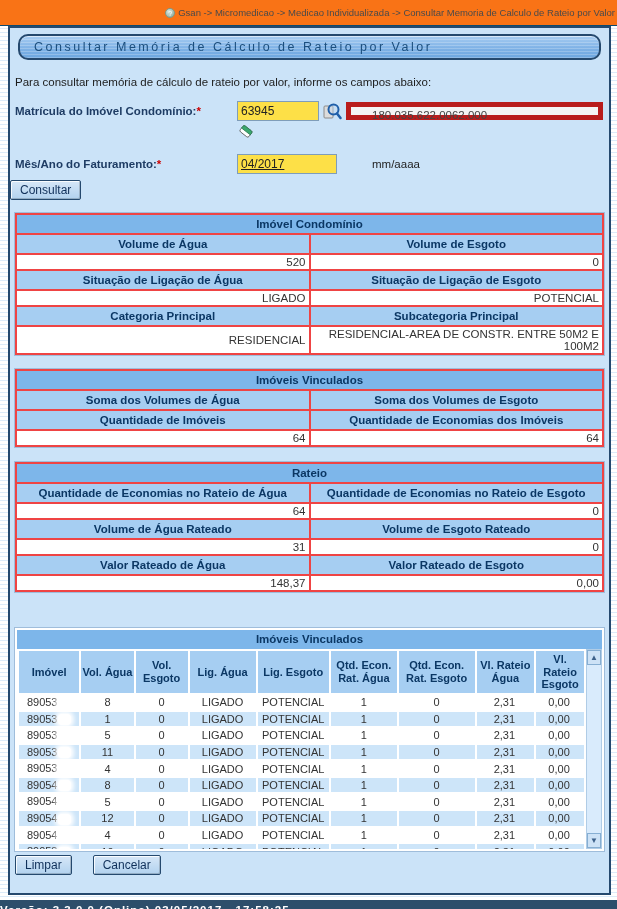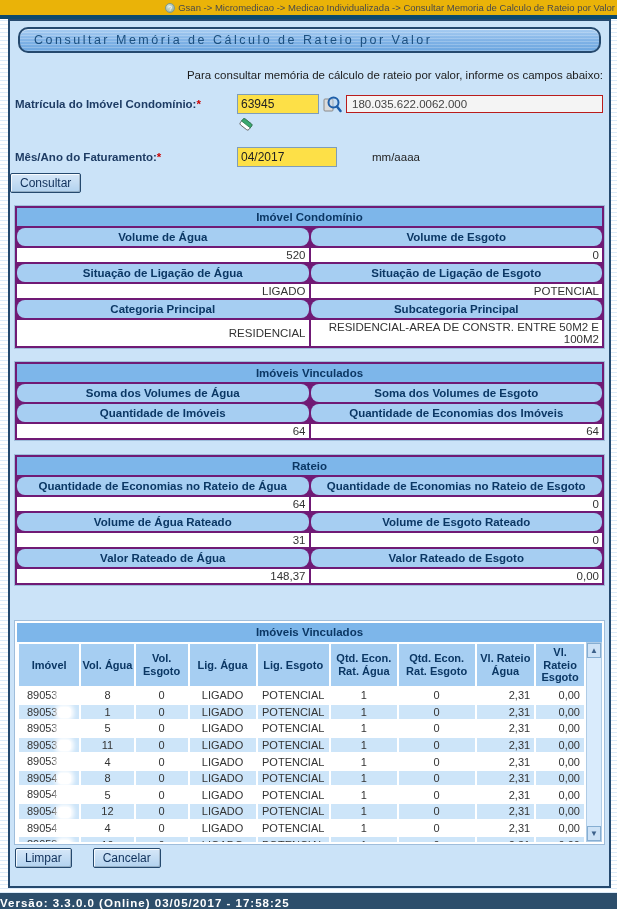--- a/index.html
+++ b/index.html
@@ -4,23 +4,23 @@
 <style>
   * { box-sizing: border-box; }
   html,body { margin:0; padding:0; }
   body {
     width:617px; height:909px; overflow:hidden; position:relative;
     font-family:"Liberation Sans", sans-serif;
     background:repeating-linear-gradient(180deg,#dcebf9 0px,#dcebf9 1px,#ffffff 1px,#ffffff 4px);
   }
   
   .breadcrumb-bar{
-    height:19px; display:flex; justify-content:flex-end; align-items:center; gap:3px;
+    height:26px; display:flex; justify-content:flex-end; align-items:center; gap:3px;
     padding-right:2px; font-size:9.5px; color:#4a4a4a;
-    background:#eab308; border-bottom:4px solid #0c4a6e;
+    background:#f97316; border-bottom:1px solid #0c4a6e;
   }
   .help-icon{
     width:10px;height:10px;border-radius:50%;
     background:radial-gradient(circle at 35% 30%,#d8e6de,#87a596);
     border:1px solid #7c9a8b;color:#fff;font-size:7px;line-height:9px;
     text-align:center;display:inline-block;cursor:pointer;
   }
   
   .panel{
     margin:0 6px 0 8px; height:869px; position:relative; overflow:hidden;
@@ -28,53 +28,53 @@
   }
   .title-bar{
     margin:6px 8px 0; height:26px; border:2px solid #25496e; border-radius:10px;
     display:flex; align-items:center; padding-left:14px;
     letter-spacing:2.5px; font-size:12.5px; color:#1c4f7e;
     background-image:
       repeating-linear-gradient(180deg, rgba(255,255,255,.22) 0px, rgba(255,255,255,.22) 1px, transparent 1px, transparent 3px),
       linear-gradient(180deg,#a8cdf2,#7fb2e6 55%,#6da7e0);
     box-shadow: inset 0 1px 0 rgba(255,255,255,.45);
   }
-  .instruction{ margin:16px 6px 0 5px; font-size:11.5px; color:#1c1c1c;text-align:right; }
+  .instruction{ margin:16px 6px 0 5px; font-size:11.5px; color:#1c1c1c; }
   .form-row{ display:flex; align-items:center; margin:13px 6px 0 5px; font-size:11.5px; }
   .form-row.second{ }
   .form-label{ width:222px; font-weight:bold; color:#1e3c64; }
   .req{ color:#cc0000; }
   input.text{
     border:1px solid #7f9db9; height:20px; font-size:12px; padding:0 3px;
     background:#fde047; color:#222; font-family:inherit;
   }
   .in-matricula{ width:82px; }
-  .in-mesano{ width:100px; }
+  .in-mesano{ width:100px;text-decoration:underline; }
   .icon-btn{ margin-left:4px; cursor:pointer; display:inline-flex; align-items:center; }
   .inscricao{
-    flex:1; margin-left:4px; background:#f4f4f4; border:1px solid #b91c1c;
-    height:18px; line-height:16px; padding:0 5px; font-size:11.5px; color:#444;
+    flex:1; margin-left:4px; background:#f4f4f4; border:5px solid #b91c1c;
+    height:18px; line-height:16px; padding:0 21px; font-size:11.5px; color:#444;
   }
   .eraser-row{ margin:2px 0 0 228px; height:18px; }
   .hint{ margin-left:6px; color:#222;padding-left:29px; }
   .consultar-row{ display:flex; justify-content:flex-start; margin:6px 7px 0 0; }
   button.gsan{
     font-family:inherit; font-size:12px; color:#10305a; height:20px; padding:1px 9px;
     background:linear-gradient(180deg,#d6e7f8,#b2d2ef);
     border:1px solid #25496e; border-radius:2px; cursor:pointer;
     box-shadow: inset 1px 1px 0 rgba(255,255,255,.85), inset -1px -1px 0 rgba(0,0,0,.18);
   }
   
   table.sumtable{
     width:calc(100% - 8px); margin:12px 4px 0; border-collapse:separate; border-spacing:2px;
-    background:#701a75; border:1px solid #9fbddb; font-size:11.5px; table-layout:fixed;
+    background:#ef4444; border:1px solid #9fbddb; font-size:11.5px; table-layout:fixed;
   }
   table.sumtable.m13{ margin-top:13px; }
   .sumtable th.section{ background:#7db6ea; color:#0b3764; font-weight:bold; height:18px; padding:1px; }
-  .sumtable th.lbl{ background:#a6cef2; color:#0b3764; font-weight:bold; height:18px; width:50%; padding:1px;border-radius:8px; }
+  .sumtable th.lbl{ background:#a6cef2; color:#0b3764; font-weight:bold; height:18px; width:50%; padding:1px; }
   .sumtable td.val{ background:#fff; color:#333; text-align:right; height:14px; padding:1px 3px; }
   
   .dtable-wrap{
     margin:34px 4px 0; background:#fff; border:1px solid #9fbddb; padding:2px;
     height:225px; overflow:hidden;
   }
   .dt-title{
     background:#7db6ea; color:#0b3764; font-weight:bold; font-size:11.5px;
     text-align:center; height:19px; line-height:19px;
   }
@@ -82,21 +82,21 @@
   table.dtable{
     flex:1; border-collapse:separate; border-spacing:2px; font-size:11px; table-layout:fixed;
     align-self:flex-start; width:calc(100% - 16px);
   }
   .dtable th{
     background:#a6cef2; color:#0b3764; font-weight:bold; padding:2px 1px; height:28px;
     line-height:1.15;
   }
   .dtable td{ background:#fff; color:#333; text-align:center; height:13px; padding:1px 2px; overflow:hidden; white-space:nowrap; }
   .dtable tr.alt td{ background:#cde5f9; }
-  .dtable td:nth-child(8), .dtable td:nth-child(9){ text-align:right; padding-right:4px; }
+  .dtable td:nth-child(8), .dtable td:nth-child(9){ padding-right:4px; }
   .c1{width:11%}.c2{width:9.5%}.c3{width:9.5%}.c4{width:12%}.c5{width:13%}
   .c6{width:12%}.c7{width:13.8%}.c8{width:10.5%}.c9{width:8.7%}
   .redact{
     display:inline-block; width:13px; height:11px; margin-left:1px; vertical-align:middle;
     background:#fff; border-radius:4px; box-shadow:0 0 4px 3px rgba(255,255,255,.95);
   }
   .vscroll{
     width:16px; display:flex; flex-direction:column;
     background:#d9ebfc; border:1px solid #b0cce6; cursor:pointer;
   }

